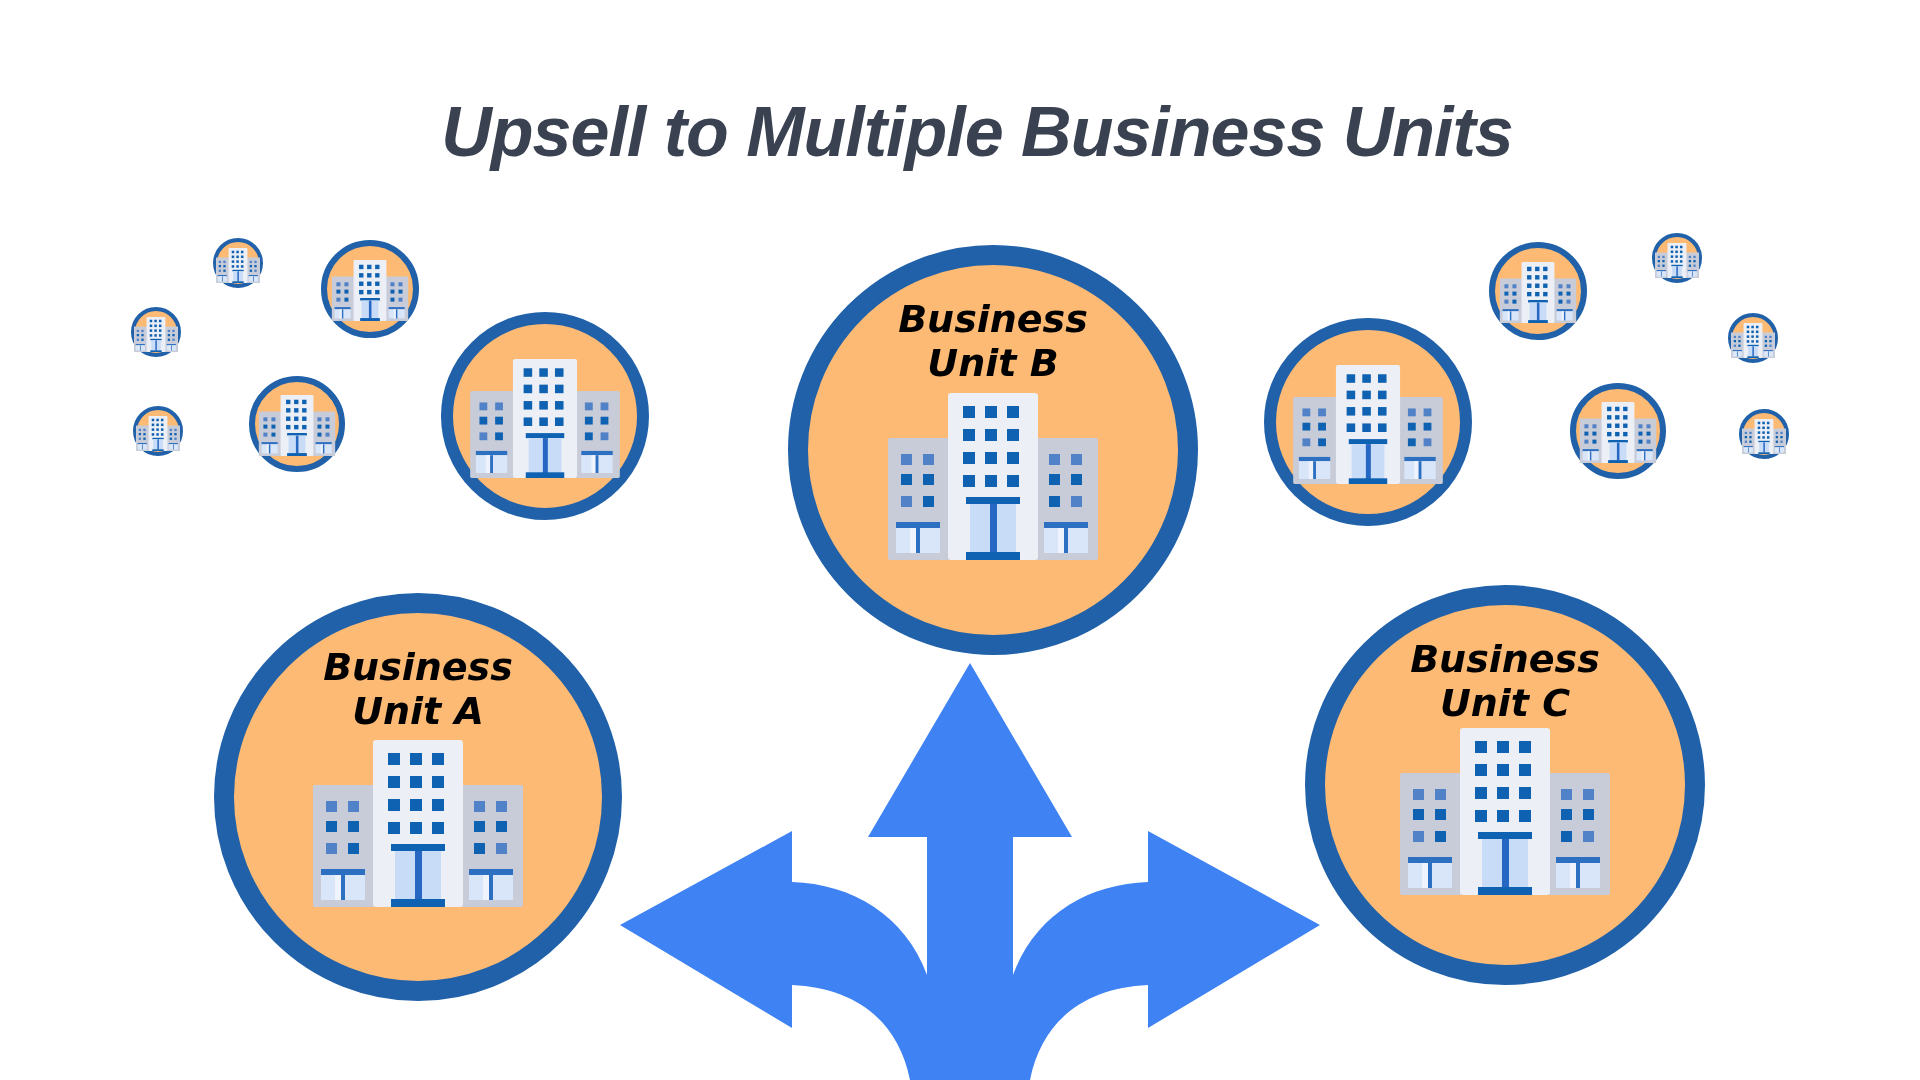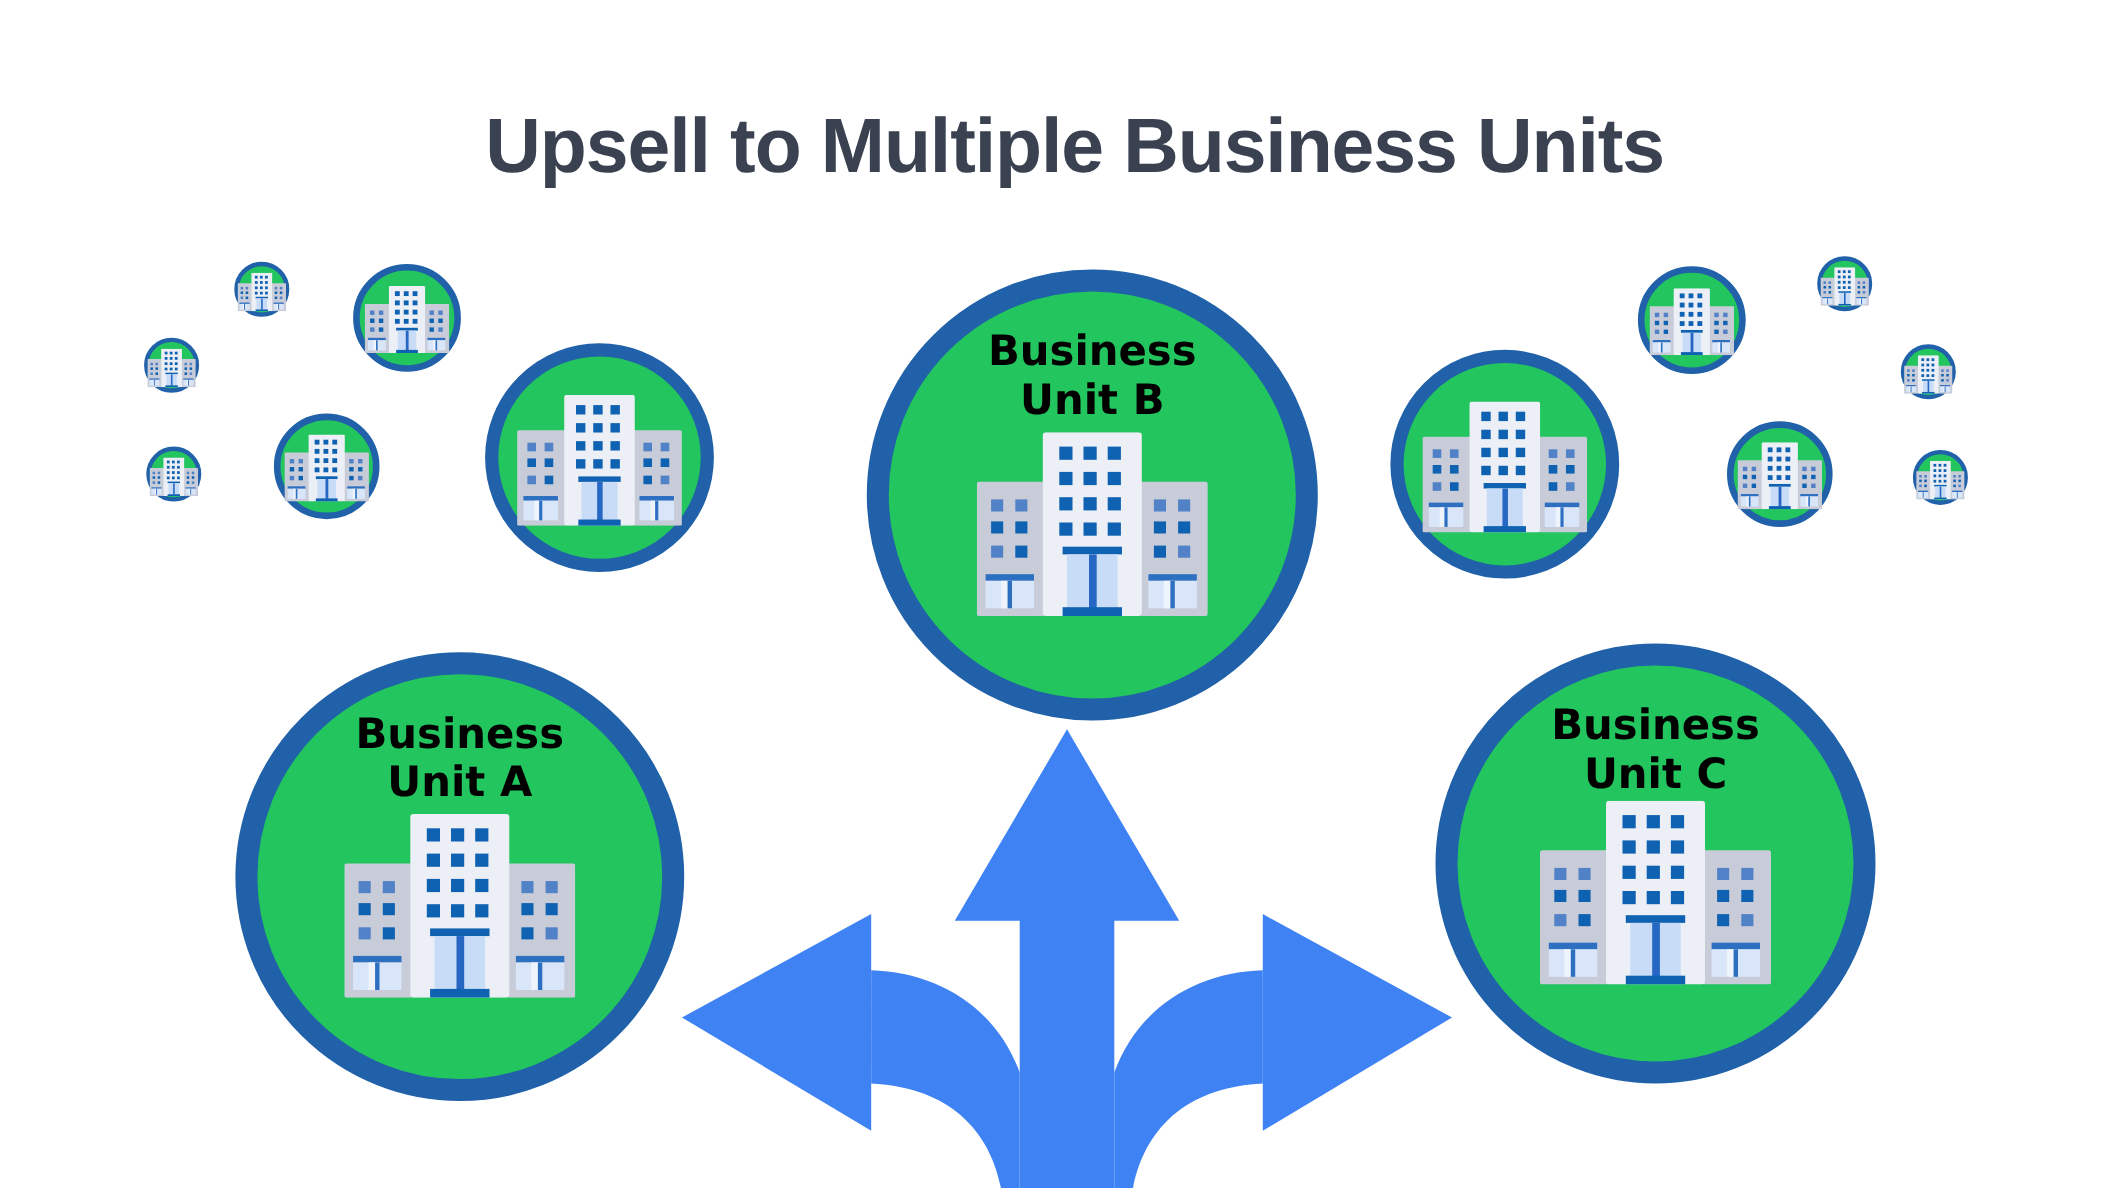--- a/index.html
+++ b/index.html
@@ -1,29 +1,29 @@
 <!DOCTYPE html>
 <html><head>
 <meta charset="utf-8">
 <style>
   html,body{margin:0;padding:0;}
   body{
     width:1920px;height:1080px;position:relative;overflow:hidden;
     background:#ffffff;
     font-family:"Liberation Sans", sans-serif;
   }
-  #stage{position:absolute;inset:0;width:1920px;height:756px;}
+  #stage{position:absolute;inset:0;width:1920px;height:756px;font-style:italic;}
   .page-title{
     position:absolute;top:97px;left:977px;transform:translateX(-50%);
     font-size:70px;font-weight:bold;letter-spacing:-1px;white-space:nowrap;
     color:#3A4150;margin:0;line-height:1;
   }
   .bubble{
     position:absolute;border-style:solid;border-radius:50%;
-    background:#22c55e;box-sizing:border-box;
+    background:#fdba74;box-sizing:border-box;
   }
   .bubble .bld{position:absolute;left:50%;transform:translateX(-50%);}
   .bu-label{
     position:absolute;left:0;right:0;text-align:center;
     font-family:"DejaVu Sans", sans-serif;font-weight:bold;
     font-size:38px;line-height:1.17;color:#000000;white-space:pre-line;
   }
   .arrow-wrap{position:absolute;}
 </style>
 </head>

